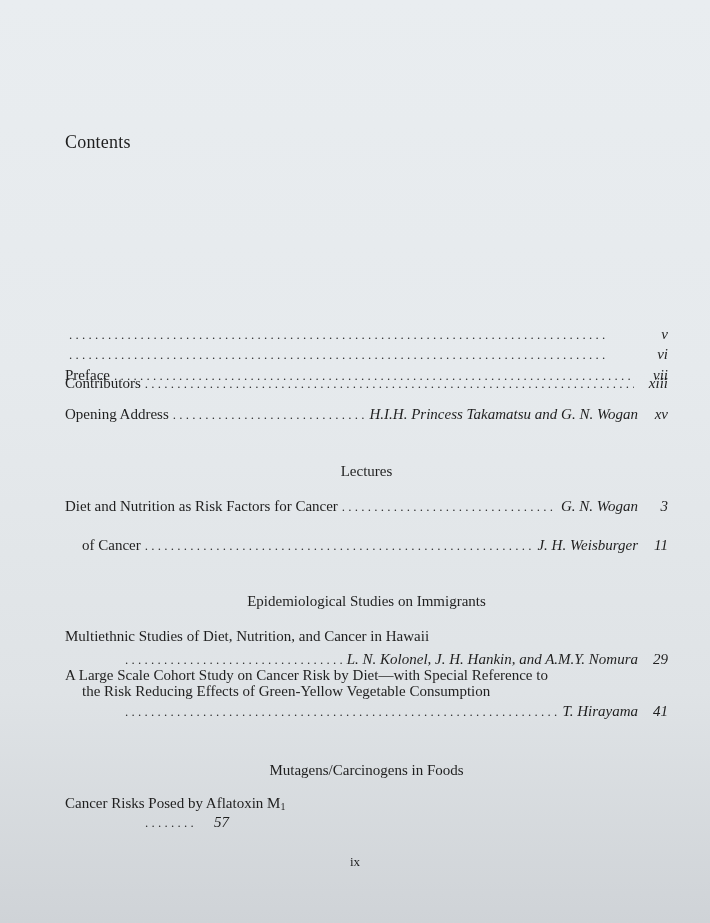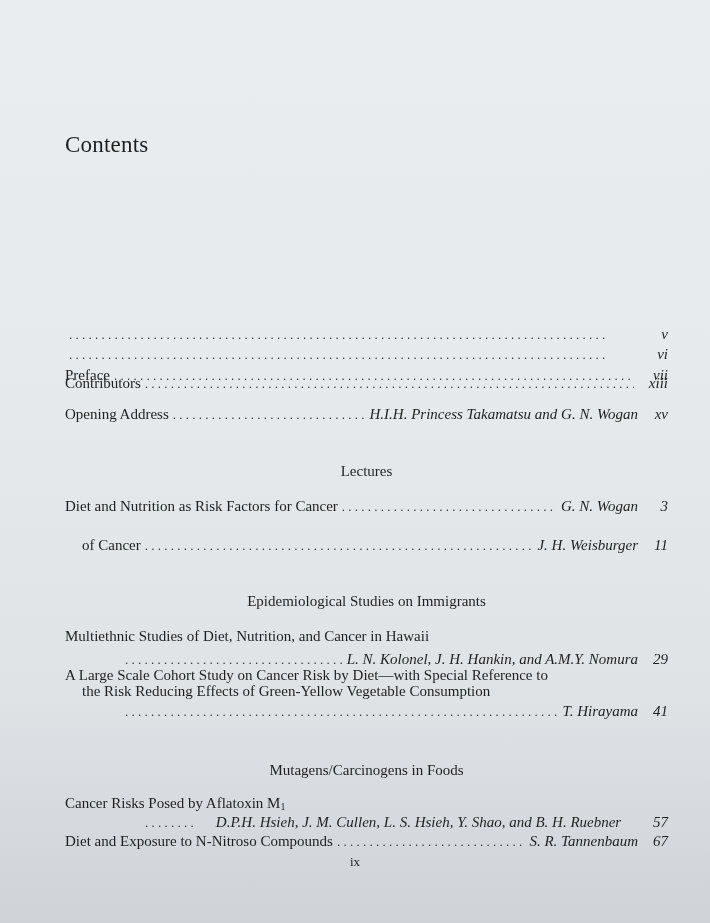--- a/index.html
+++ b/index.html
@@ -29,21 +29,21 @@
       font-size: 14px;
       line-height: 20px;
       pointer-events: none;
       white-space: nowrap;
       overflow: hidden;
     }
     .contents-title {
       position: absolute;
       left: 65px;
       top: 132px;
-      font-size: 23px;
+      font-size: 18px;
       letter-spacing: 0.2px;
     }
     .entry {
       position: absolute;
       left: 65px;
       width: 603px;
       font-size: 15px;
       line-height: 19px;
       display: flex;
       align-items: baseline;
@@ -60,21 +60,20 @@
       font-size: 13px;
       color: #333;
     }
     .entry .dots::before {
       content: ". . . . . . . . . . . . . . . . . . . . . . . . . . . . . . . . . . . . . . . . . . . . . . . . . . . . . . . . . . . . . . . . . . . . . . . . . . . . . . . . . . .";
       letter-spacing: 0px;
     }
     .entry .author {
       font-style: italic;
       white-space: nowrap;
-      text-align: center;
     }
     .entry .pg {
       width: 30px;
       text-align: right;
       font-style: italic;
       white-space: nowrap;
     }
     .entry.cont {
       padding-left: 17px;
       width: 586px;
@@ -179,24 +178,17 @@
     <span class="pg">41</span>
   </div>
 
   <div class="section-head" style="top:762px">Mutagens/Carcinogens in Foods</div>
 
   <div class="entry" style="top:794px">
     <span class="title"><span>Cancer Risks Posed by Aflatoxin M</span><sub>1</sub></span>
   </div>
   <div class="entry indent3" style="top:813px">
     <span class="dots" style="margin-left:0; margin-right:2px; flex:0 0 52px;"></span>
-    <span class="author" style="flex:1;">D.P.H. Hsieh, J. M. Cullen, L. S. Hsieh, Y. Shao, and B. H. Ruebner</span>
     <span class="pg">57</span>
-  </div>
-  <div class="entry" style="top:832px">
-    <span class="title">Diet and Exposure to N-Nitroso Compounds</span>
-    <span class="dots"></span>
-    <span class="author">S. R. Tannenbaum</span>
-    <span class="pg">67</span>
   </div>
 
   <div class="folio">ix</div>
 </div>
 
 </body></html>

